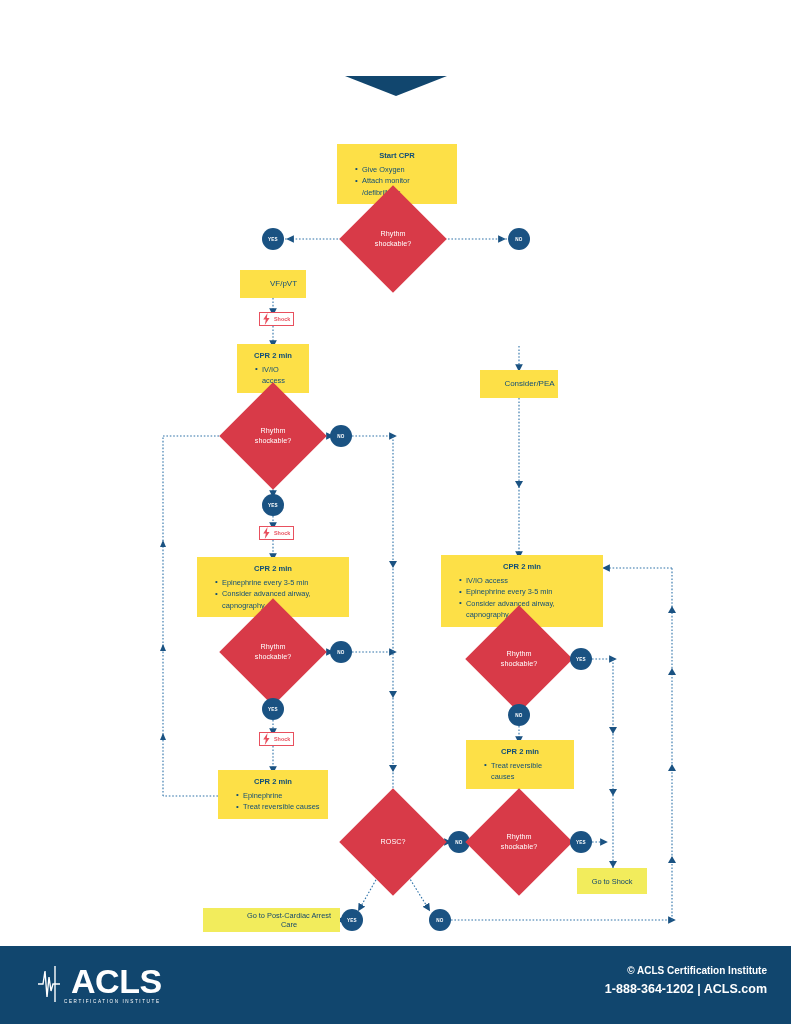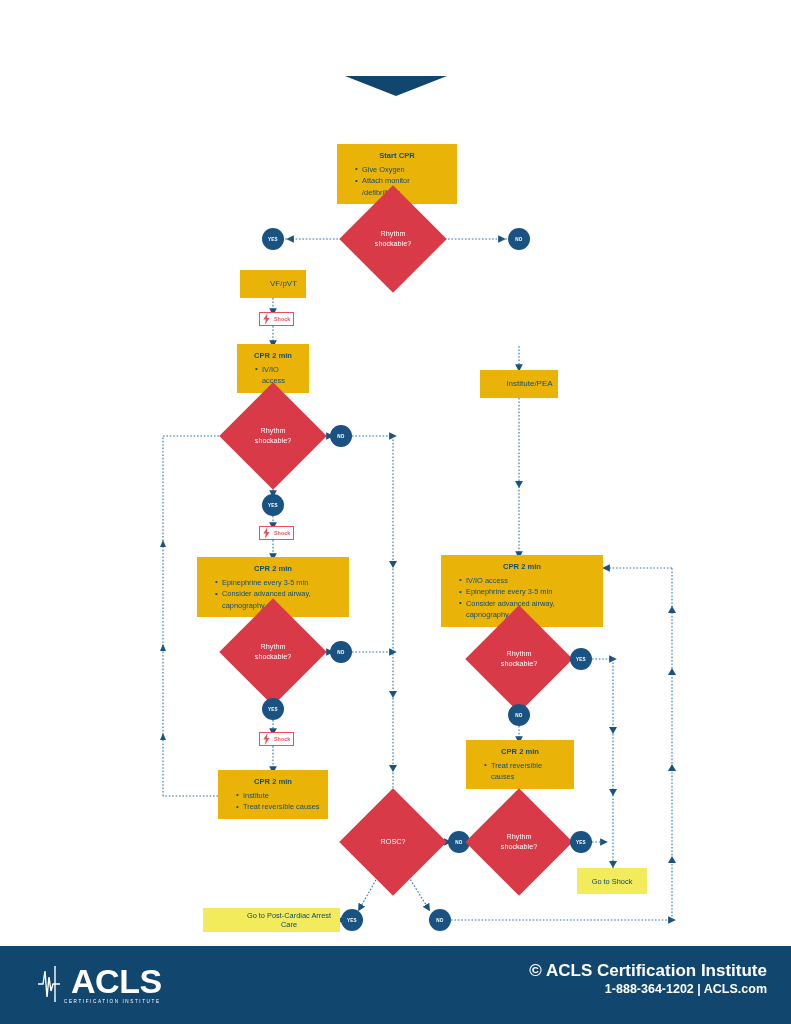--- a/index.html
+++ b/index.html
@@ -68,38 +68,38 @@
     letter-spacing: 1.6px;
     text-align: right;
     line-height: 7px;
     padding-right: 1px;
   }
   .footer-right {
     position: absolute; right: 24px; top: 962px;
     text-align: right;
     color: #ffffff;
   }
-  .footer-line1 { font-size: 17px; font-weight: bold; line-height: 18px; }
+  .footer-line1 { font-size: 10px; font-weight: bold; line-height: 18px; }
   .footer-line2 { font-size: 12.5px; font-weight: bold; line-height: 18px; }
 
   
   .canvas {
     position: absolute; left: 0; top: 96px;
     width: 791px; height: 850px;
   }
   .svg-layer {
     position: absolute; left: 0; top: 0;
     width: 791px; height: 850px;
   }
 
   
   .node { position: absolute; }
 
   .box {
-    background: #eab308;
+    background: #fde047;
     color: #114E77;
     padding: 6px 8px;
     font-size: 7.4px;
     line-height: 11.5px;
   }
   .box .box-title {
     font-weight: bold;
     text-align: center;
     font-size: 7.6px;
     margin-bottom: 2px;
@@ -301,21 +301,21 @@
         <span>Rhythm</span><br>
         <span>shockable?</span>
       </div>
     </div>
 
     <div class="badge" style="left:262px; top:132px; width:22px; height:22px;">YES</div>
     <div class="badge" style="left:508px; top:132px; width:22px; height:22px;">NO</div>
 
     <div class="node box plain" style="left:240px; top:174px; width:66px; height:28px;">VF/pVT</div>
 
-    <div class="node box plain" style="left:480px; top:274px; width:78px; height:28px;">Institute/PEA</div>
+    <div class="node box plain" style="left:480px; top:274px; width:78px; height:28px;">Consider/PEA</div>
 
     <div class="shock-box" style="left:259px; top:216px;">
       <svg class="shock-bolt" viewBox="0 0 10 14">
         <path d="M6.2,0 L1.2,7.6 L4.2,7.6 L3.0,14 L8.6,5.9 L5.4,5.9 Z" fill="#E8505E"></path>
       </svg>
       <span class="shock-label">Shock</span>
     </div>
 
     <div class="node box" style="left:237px; top:248px; width:72px;">
       <div class="box-title">CPR 2 min</div>
@@ -362,21 +362,21 @@
     <div class="shock-box" style="left:259px; top:636px;">
       <svg class="shock-bolt" viewBox="0 0 10 14">
         <path d="M6.2,0 L1.2,7.6 L4.2,7.6 L3.0,14 L8.6,5.9 L5.4,5.9 Z" fill="#E8505E"></path>
       </svg>
       <span class="shock-label">Shock</span>
     </div>
 
     <div class="node box" style="left:218px; top:674px; width:110px;">
       <div class="box-title">CPR 2 min</div>
       <ul>
-        <li>Institute</li>
+        <li>Epinephrine</li>
         <li>Treat reversible causes</li>
       </ul>
     </div>
 
     <div class="node box" style="left:441px; top:459px; width:162px;">
       <div class="box-title">CPR 2 min</div>
       <ul>
         <li>IV/IO access</li>
         <li>Epinephrine every 3-5 min</li>
         <li>Consider advanced airway, capnography</li>

